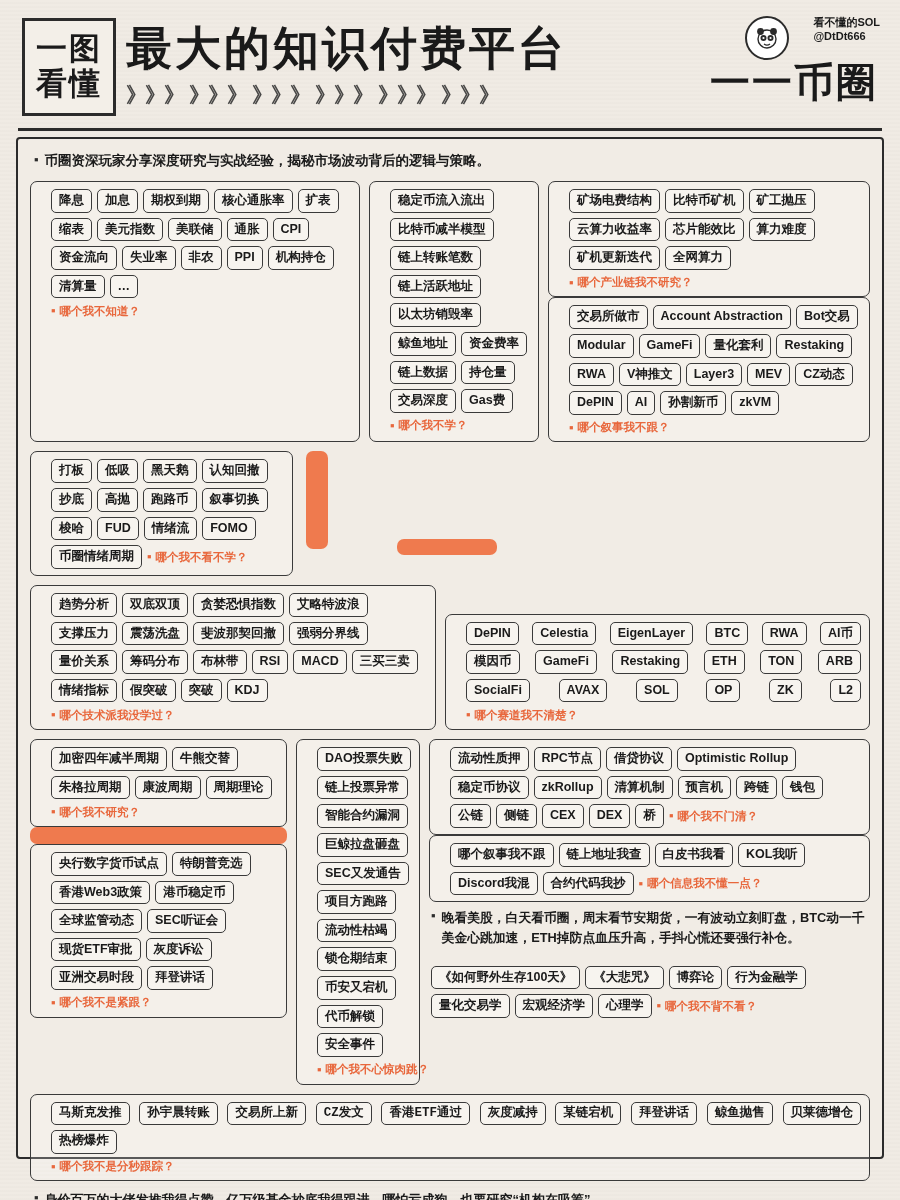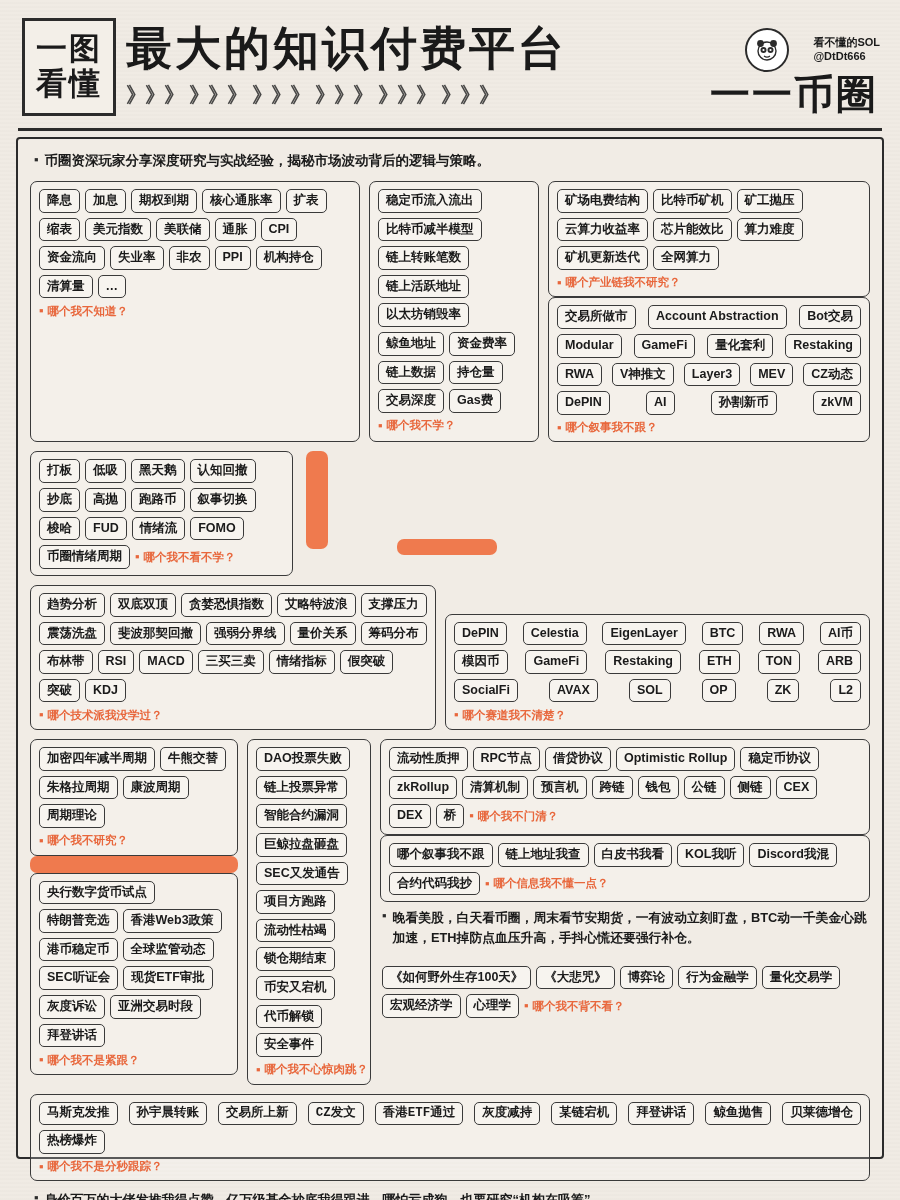--- a/index.html
+++ b/index.html
@@ -38,31 +38,31 @@
     font-size:46px;font-weight:bold;letter-spacing:3px;line-height:1;
     white-space:nowrap;
   }
   .head-sub{
     display:flex;align-items:center;gap:6px;margin-top:10px;
   }
   .chev{
     color:#2b2b2b;font-size:21px;letter-spacing:-2px;font-weight:bold;opacity:.85;
   }
   .head-right{
-    position:absolute;right:4px;top:14px;display:flex;align-items:center;gap:24px;
+    position:absolute;right:4px;top:2px;display:flex;align-items:flex-start;gap:24px;
   }
   .avatar{
     width:40px;height:40px;border-radius:50%;
     border:2px solid #2b2b2b;background:#fff;
     display:flex;align-items:center;justify-content:center;
     font-size:19px;
   }
   .handle{font-size:11px;line-height:1.25;font-weight:bold;}
   .head-bottom-right{
-    position:absolute;right:6px;bottom:4px;
+    position:absolute;right:6px;bottom:16px;
     font-size:40px;font-weight:bold;letter-spacing:2px;
   }
   .hr-dark{height:3px;background:#2b2b2b;margin:2px 2px 0 2px;}
 
   
   .frame{
     border:2px solid #2b2b2b;
     border-radius:4px;
     margin-top:6px;
     padding:10px 12px 8px 12px;
@@ -73,21 +73,21 @@
   }
   .lead{
     font-size:13.5px;font-weight:bold;line-height:1.4;margin:3px 0 10px 4px;
     display:flex;gap:6px;
   }
   .bullet{color:#2b2b2b;font-size:13px;line-height:1.2;}
 
   
   .box{
     border:1.5px solid #3a3a3a;border-radius:7px;
-    padding:7px 8px 6px 8px;
+    padding:7px 8px 6px 20px;
     background:rgba(255,255,255,0.22);
     box-sizing:border-box;
   }
   .chips{display:flex;flex-wrap:wrap;gap:5px;}
   .chip{
     border:1.4px solid #3a3a3a;border-radius:5px;
     background:#f7f4ef;
     font-size:12.5px;font-weight:bold;
     padding:3px 7px;
     white-space:nowrap;
@@ -227,21 +227,21 @@
             <span class="chip">矿机更新迭代</span>
             <span class="chip">全网算力</span>
           </div>
           <div class="note">
             <span class="bullet">▪</span>
             <span>哪个产业链我不研究？</span>
           </div>
         </div>
 
         <div class="box">
-          <div class="chips" style="justify-content:space-between;">
+          <div class="chips" style="">
             <span class="chip">交易所做市</span>
             <span class="chip">Account Abstraction</span>
             <span class="chip">Bot交易</span>
             <span class="chip">Modular</span>
             <span class="chip">GameFi</span>
             <span class="chip">量化套利</span>
             <span class="chip">Restaking</span>
             <span class="chip">RWA</span>
             <span class="chip">V神推文</span>
             <span class="chip">Layer3</span>
@@ -339,21 +339,21 @@
         </div>
         <div class="note">
           <span class="bullet">▪</span>
           <span>哪个赛道我不清楚？</span>
         </div>
       </div>
     </div>
 
     <div class="row" style="margin-top:9px;">
 
-      <div class="col" style="width:208px;align-items:flex-end;">
+      <div class="col" style="width:257px;align-items:flex-end;">
         <div class="box">
           <div class="chips">
             <span class="chip">加密四年减半周期</span>
             <span class="chip">牛熊交替</span>
             <span class="chip">朱格拉周期</span>
             <span class="chip">康波周期</span>
             <span class="chip">周期理论</span>
           </div>
           <div class="note">
             <span class="bullet">▪</span>

